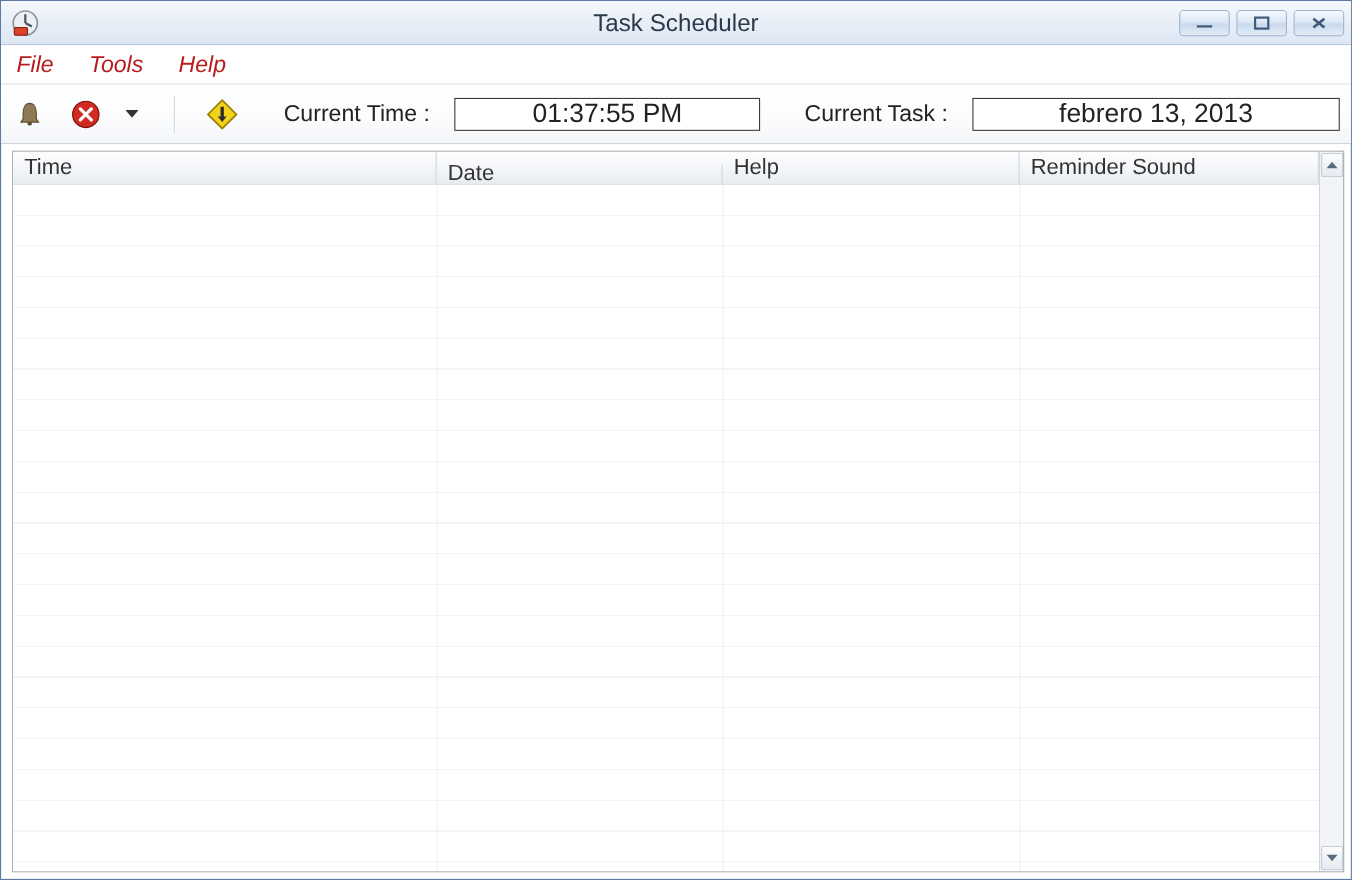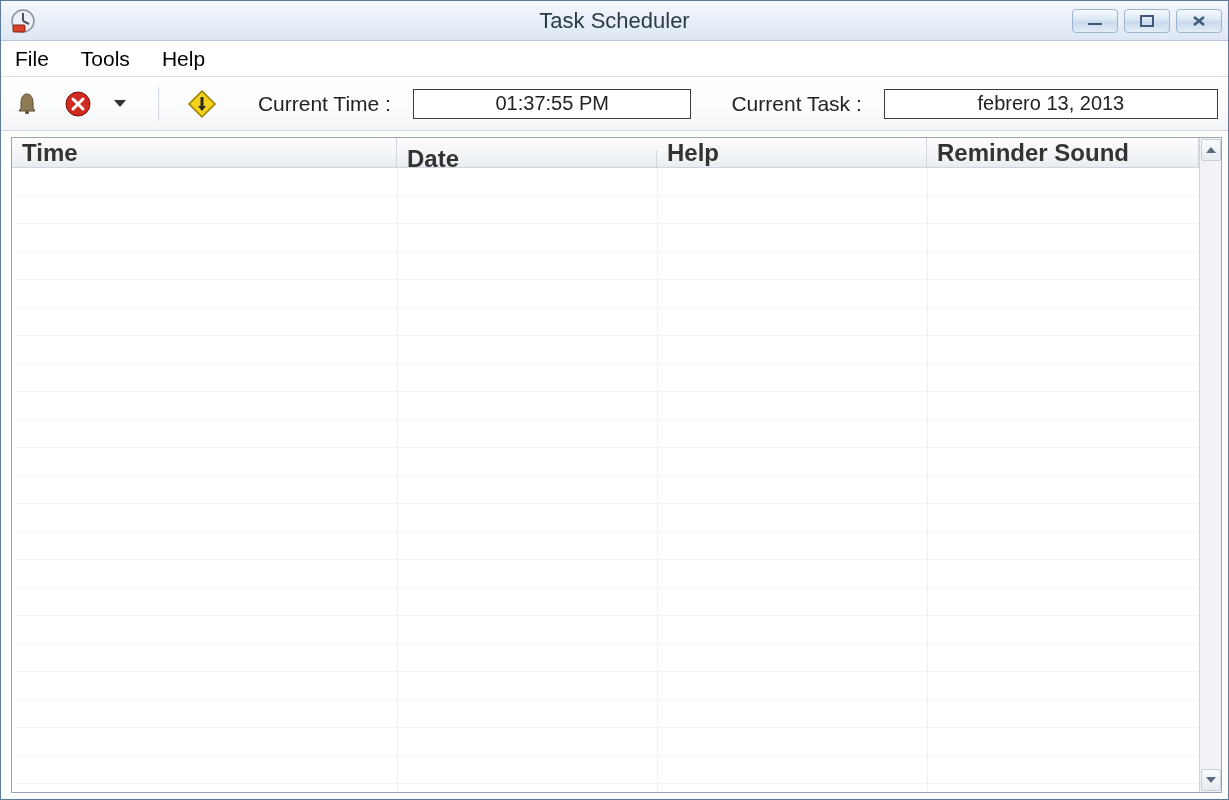--- a/index.html
+++ b/index.html
@@ -69,23 +69,24 @@
     height: 36px;
     background: #fff;
     border-bottom: 1px solid #d8dde2;
     display: flex;
     align-items: center;
     padding: 0 10px;
     gap: 24px;
   }
   .menu-item {
     font-size: 21px;
-    color: #000000;
+    color: #b91c1c;
     cursor: default;
     padding: 2px 4px;
+    font-style: italic;
   }
   
   .toolbar {
     height: 54px;
     background: linear-gradient(to bottom, #ffffff 0%, #fbfcfd 60%, #f3f5f8 100%);
     border-bottom: 1px solid #cfd6dd;
     display: flex;
     align-items: center;
     padding: 0 10px;
     gap: 18px;
@@ -118,21 +119,21 @@
     font-size: 21px;
     color: #222;
     margin-left: 22px;
     margin-right: 4px;
     white-space: nowrap;
   }
   .tfield {
     border: 1px solid #3b3b3b;
     height: 30px;
     background: #fff;
-    font-size: 20px;
+    font-size: 24px;
     color: #222;
     display: inline-flex;
     align-items: center;
     justify-content: center;
     padding: 0 0;
   }
   .time-field { width: 290px; }
   .date-field { width: 348px; }
   
   .content {
@@ -150,22 +151,21 @@
     flex-direction: column;
     overflow: hidden;
     background: #fff;
   }
   .col-headers {
     display: flex;
     height: 30px;
     background: linear-gradient(to bottom, #fdfdfe 0%, #f4f6f9 50%, #e8ecf1 100%);
     border-bottom: 1px solid #cfd6dd;
     color: #333;
-    font-size: 24px;
-    font-weight: bold;
+    font-size: 20px;
   }
   .col-headers .col {
     display: flex;
     align-items: center;
     padding: 0 10px;
     border-right: 1px solid #cfd6dd;
     white-space: nowrap;
     overflow: hidden;
   }
   .col-time { width: 385px; }

